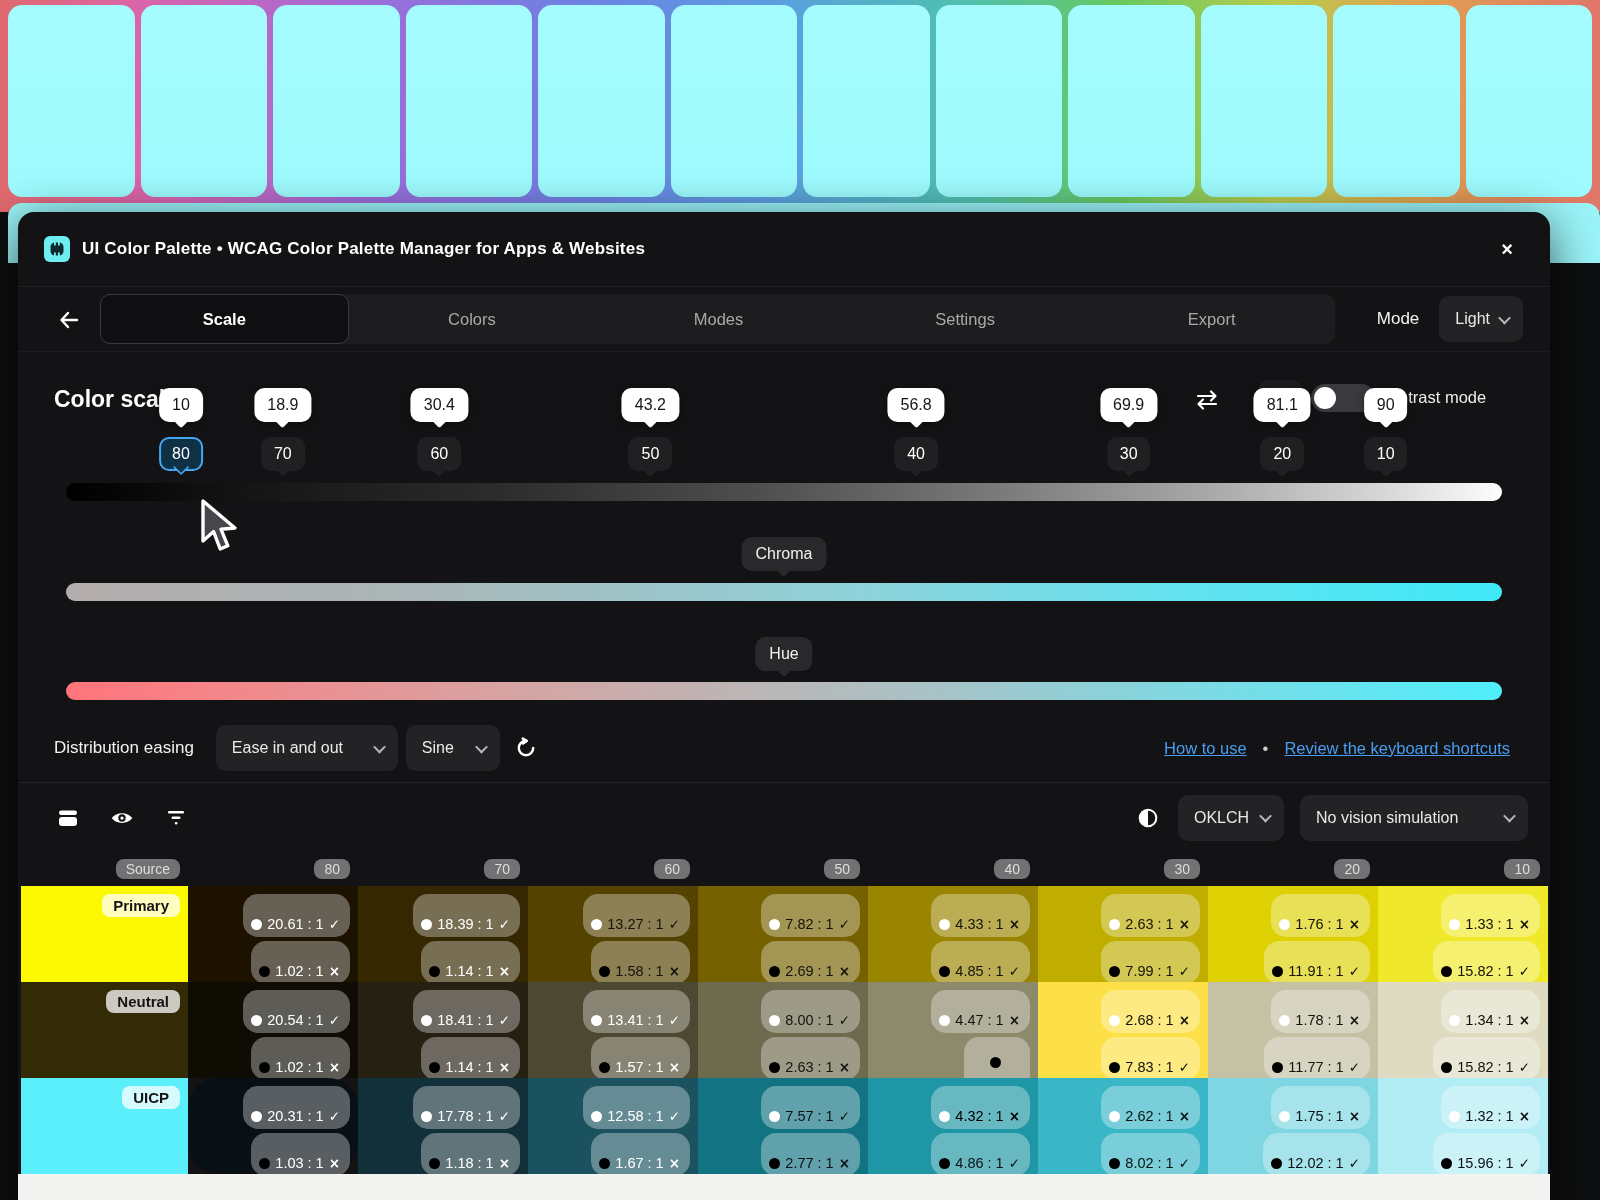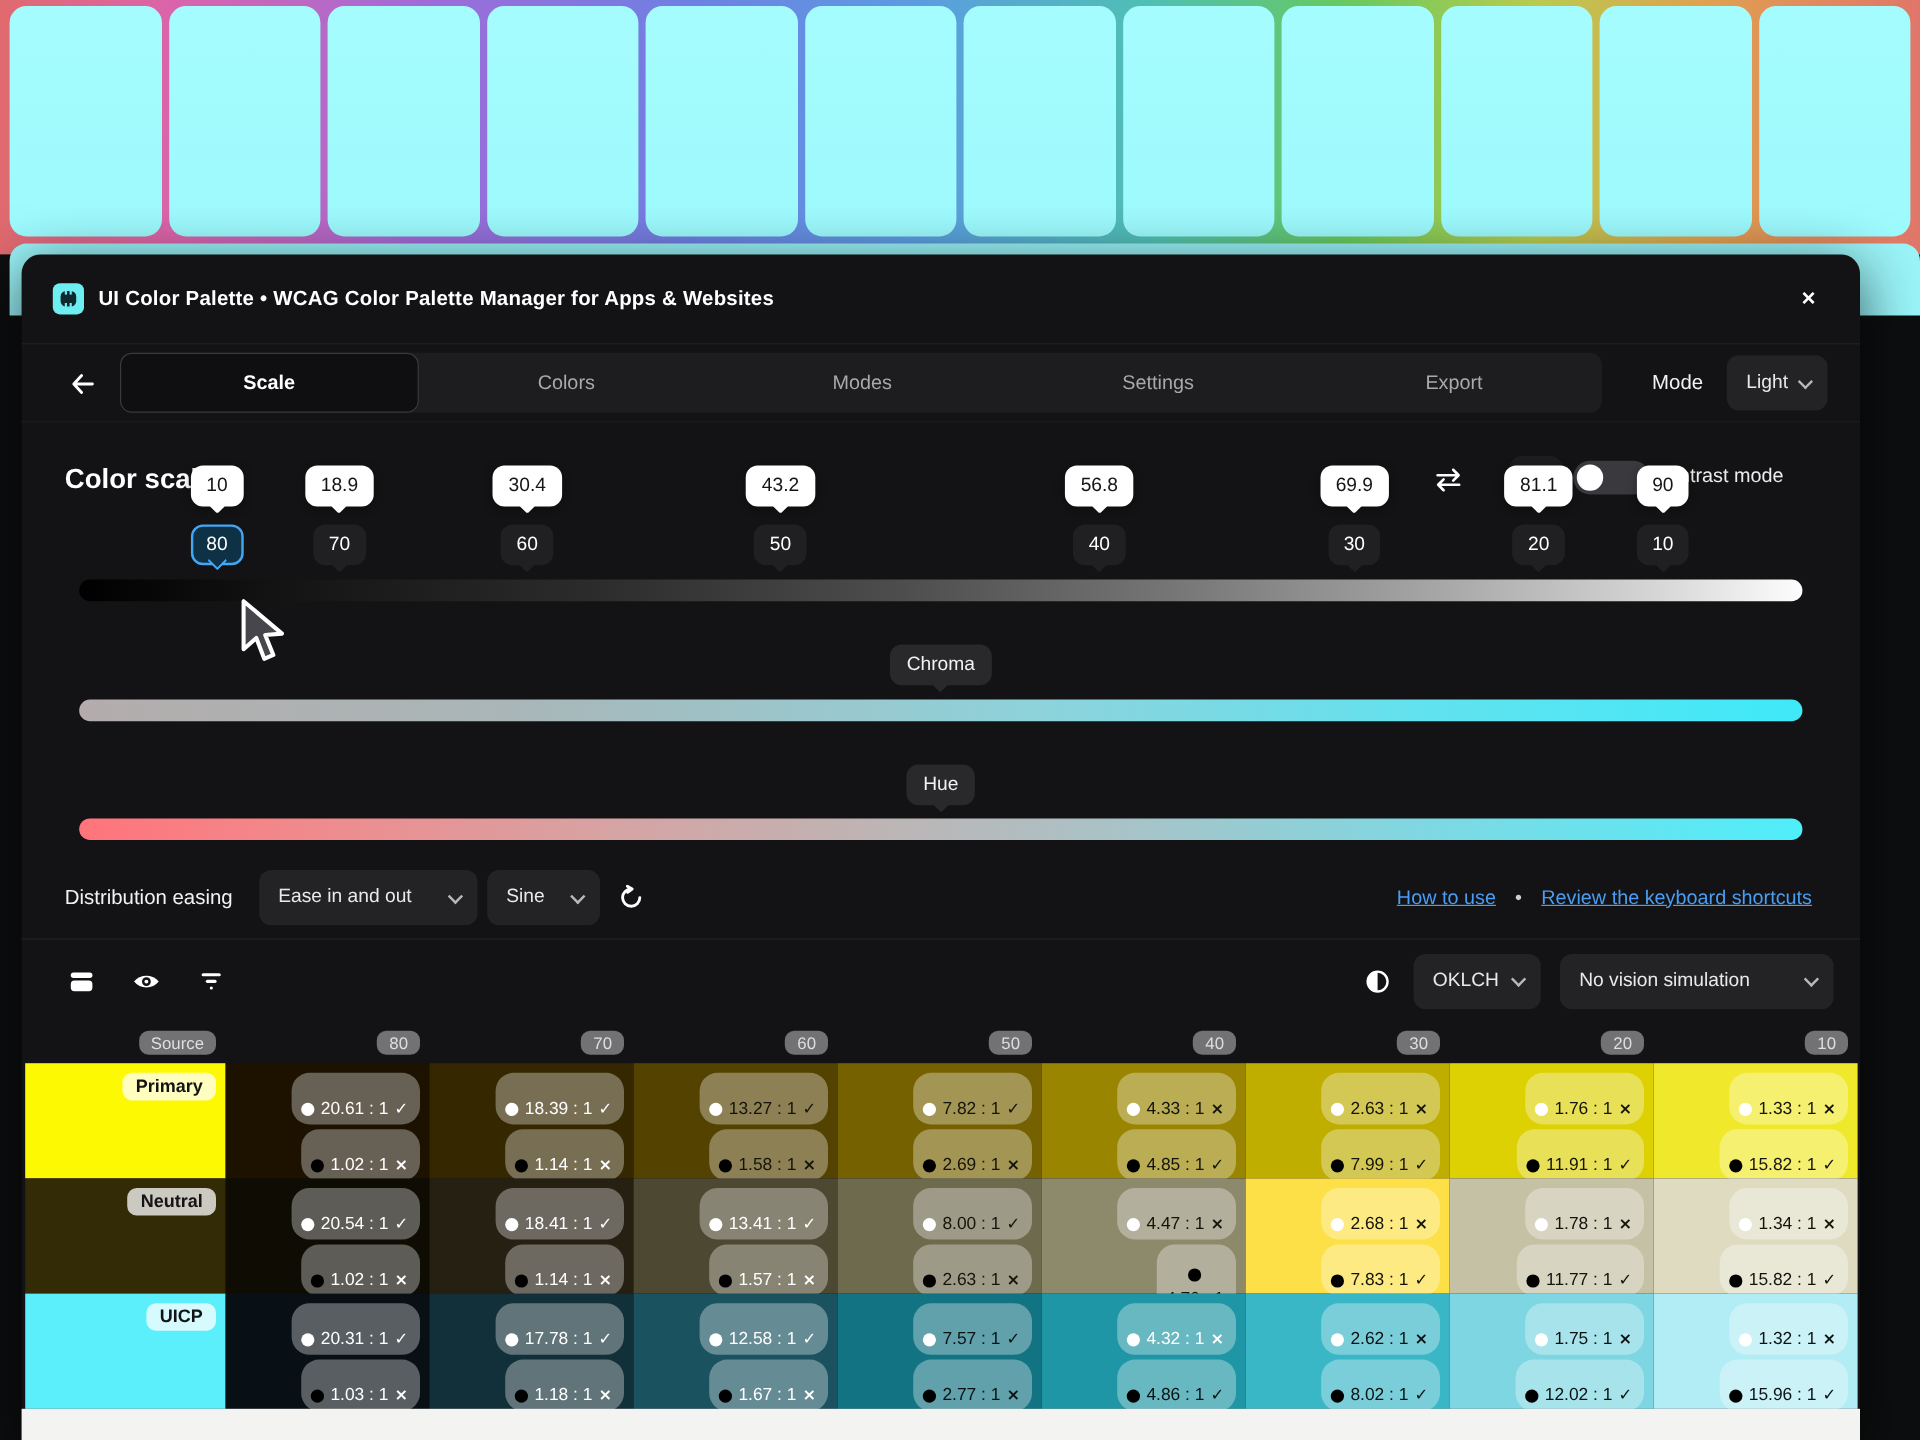--- a/index.html
+++ b/index.html
@@ -541,21 +541,21 @@
                 <span>15.82 : 1</span>
                 <span class="passicon">✓</span>
               </div>
             </div>
           </div>
         </div>
         <div class="trow rrow">
           <div class="cell" style="background: rgb(91, 238, 251);">
             <div class="srclabel">UICP</div>
           </div>
-          <div class="cell" style="background: rgb(8, 16, 21);">
+          <div class="cell" style="background: rgb(8, 16, 21); border-radius: 30px;">
             <div class="pills">
               <div class="pill" style="color: rgb(255, 255, 255);">
                 <div class="dot" style="background: rgb(255, 255, 255);"></div>
                 <span>20.31 : 1</span>
                 <span class="passicon">✓</span>
               </div>
               <div class="pill" style="color: rgb(255, 255, 255);">
                 <div class="dot" style="background: rgb(0, 0, 0);"></div>
                 <span>1.03 : 1</span>
                 <span class="passicon">×</span>
@@ -599,21 +599,21 @@
               </div>
               <div class="pill" style="color: rgb(12, 18, 20);">
                 <div class="dot" style="background: rgb(0, 0, 0);"></div>
                 <span>2.77 : 1</span>
                 <span class="passicon">×</span>
               </div>
             </div>
           </div>
           <div class="cell" style="background: rgb(31, 150, 165);">
             <div class="pills">
-              <div class="pill" style="color: #ffffff;">
+              <div class="pill" style="color: #000000;">
                 <div class="dot" style="background: rgb(255, 255, 255);"></div>
                 <span>4.32 : 1</span>
                 <span class="passicon">×</span>
               </div>
               <div class="pill" style="color: rgb(12, 18, 20);">
                 <div class="dot" style="background: rgb(0, 0, 0);"></div>
                 <span>4.86 : 1</span>
                 <span class="passicon">✓</span>
               </div>
             </div>

